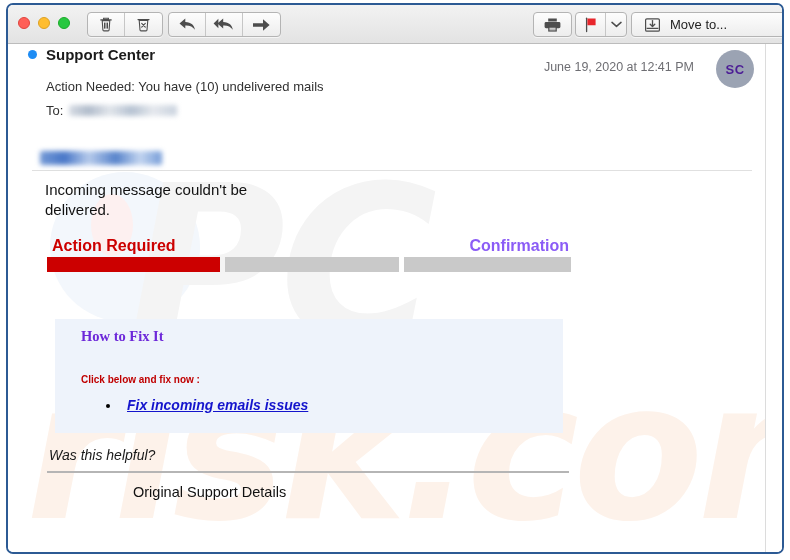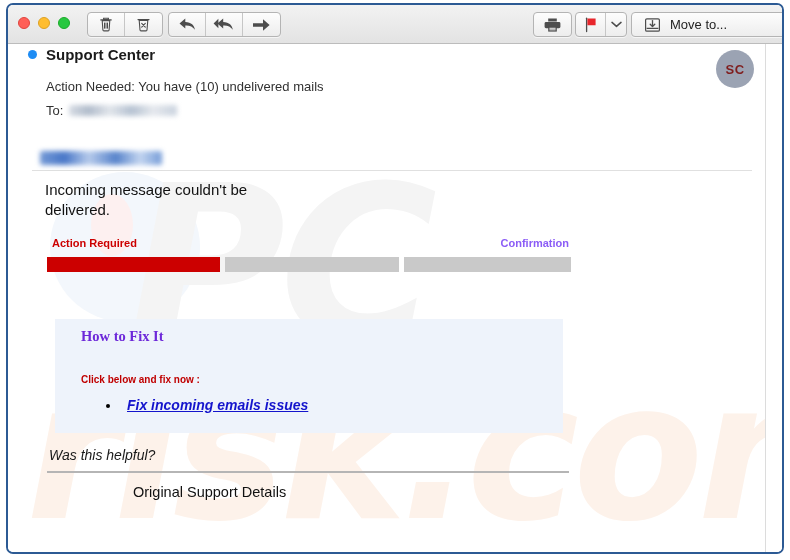--- a/index.html
+++ b/index.html
@@ -224,21 +224,21 @@
     white-space: nowrap;
   }
   .avatar {
     position: absolute;
     right: 28px;
     top: 6px;
     width: 38px;
     height: 38px;
     border-radius: 50%;
     background: #9ba3b3;
-    color: #7f1d1d;
+    color: #4c1d95;
     font-size: 13px;
     font-weight: bold;
     display: flex;
     align-items: center;
     justify-content: center;
     letter-spacing: 0.5px;
     z-index: 4;
   }
 
   .hdr-sep {
@@ -290,21 +290,21 @@
     top: 119px;
     width: 524px;
   }
   .progress-labels {
     position: relative;
     height: 17px;
   }
   .plabel {
     position: absolute;
     top: 0;
-    font-size: 11px;
+    font-size: 16px;
     font-weight: bold;
     white-space: nowrap;
   }
   .plabel.left  { left: 5px; }
   .plabel.right { right: 2px; }
   .progress-bars {
     display: flex;
     gap: 5px;
     margin-top: 3px;
   }
@@ -503,20 +503,21 @@
         <div class="unread-dot"></div>
         <div class="sender">Support Center</div>
       </div>
       <div class="subject">Action Needed: You have (10) undelivered mails</div>
       <div class="torow">
         <span>To:</span>
         <span class="redacted to"></span>
       </div>
     </div>
 
+    <div class="datestamp">June 19, 2020 at 12:41 PM</div>
     <div class="avatar">SC</div>
 
     <div class="hdr-sep"></div>
 
     <div class="body">
 
       <div class="sender-email"></div>
 
       <div class="msgline">Incoming message  couldn't be delivered.</div>
 

